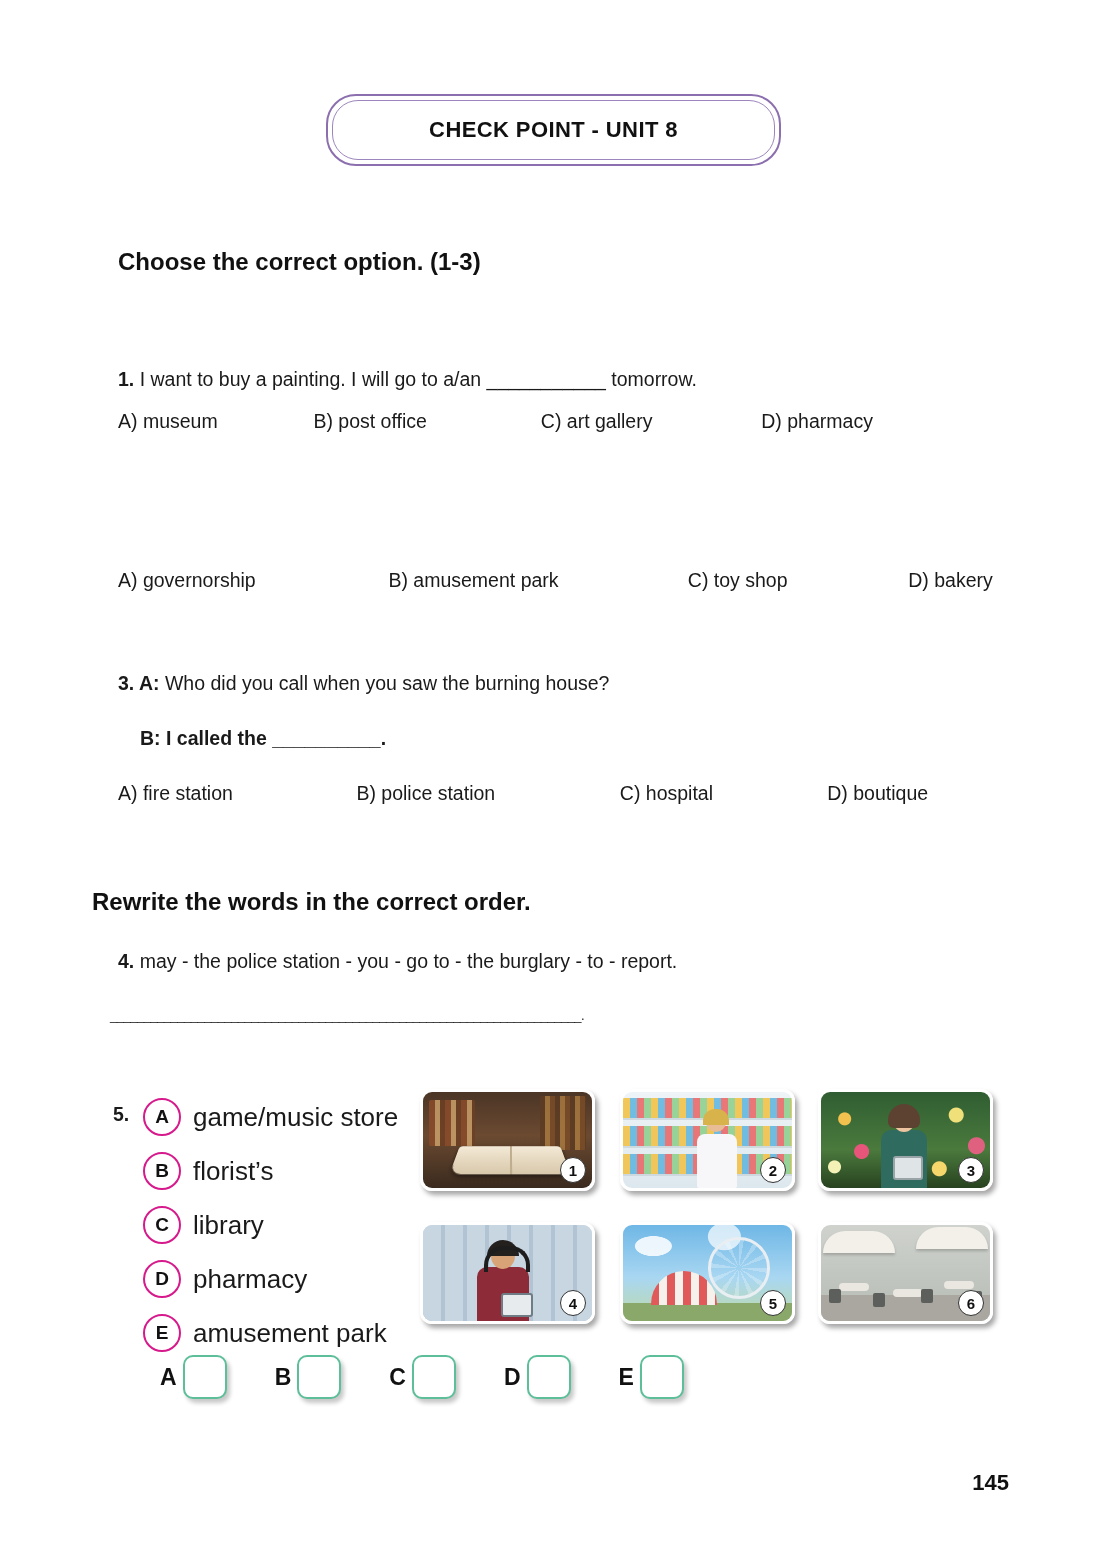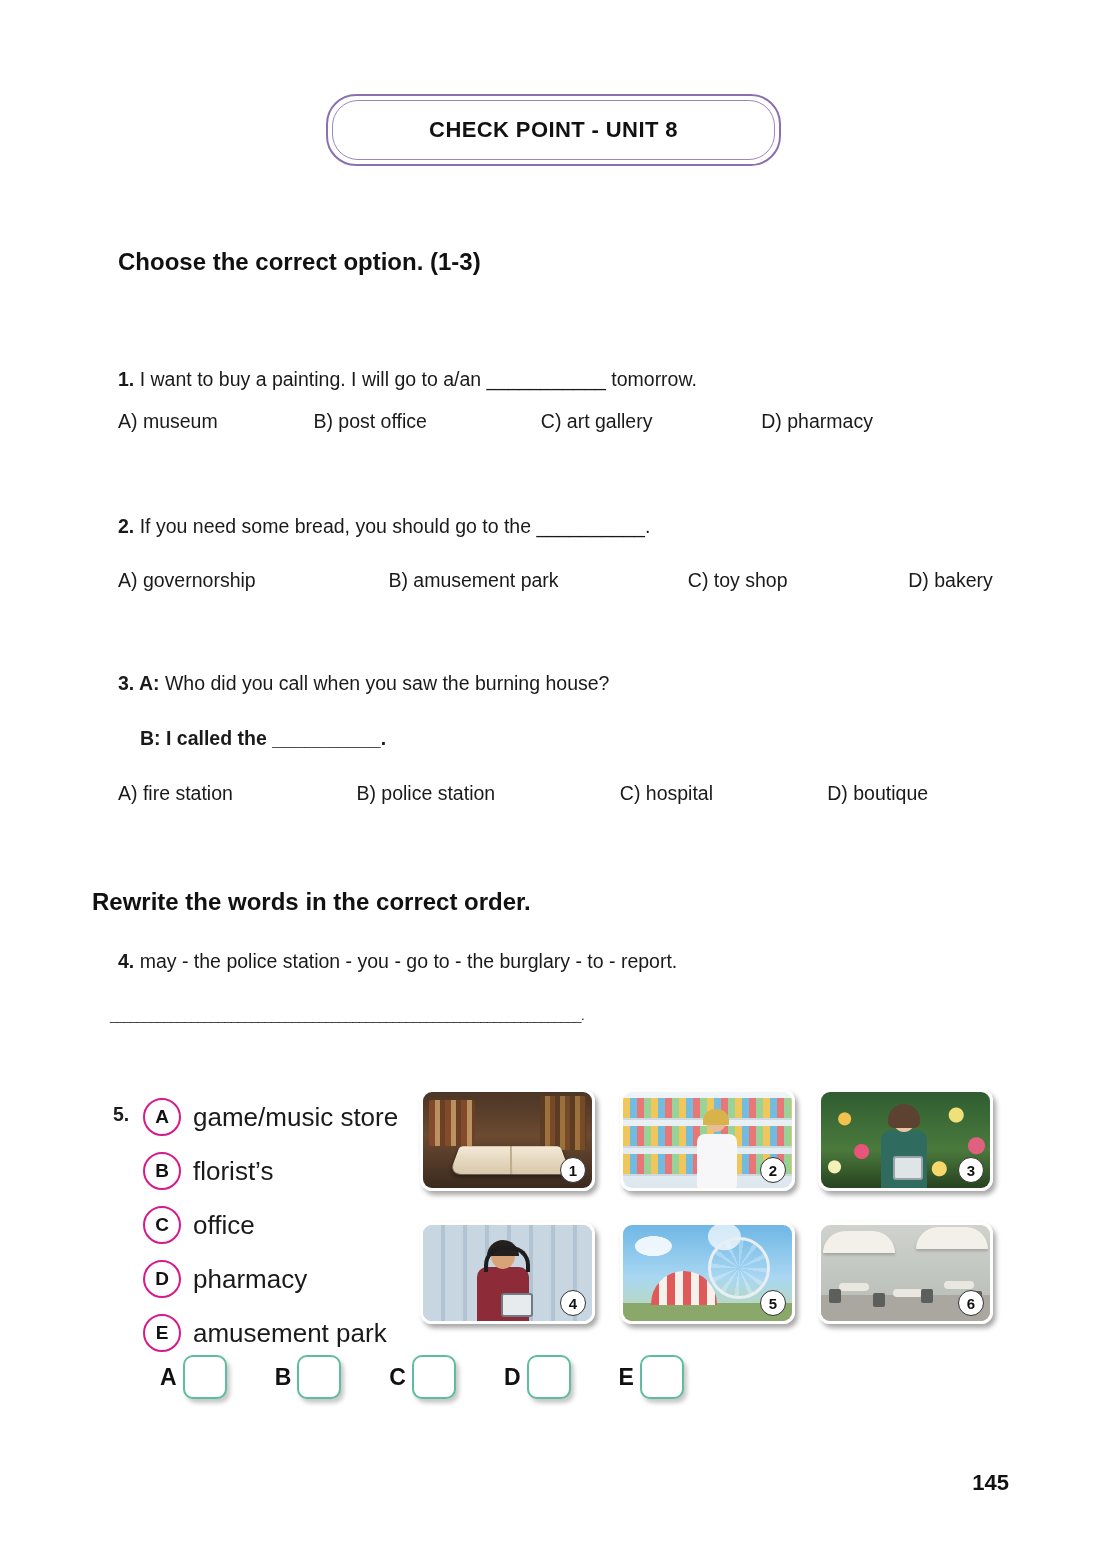--- a/index.html
+++ b/index.html
@@ -316,24 +316,20 @@
     <b>1.</b>
     <span>I want to buy a painting. I will go to a/an ___________ tomorrow.</span>
   </div>
   <div class="opts" style="left:118px; top:410px;">
     <span class="opt" style="width:190px;">A) museum</span>
     <span class="opt" style="width:222px;">B) post office</span>
     <span class="opt" style="width:215px;">C) art gallery</span>
     <span class="opt">D) pharmacy</span>
   </div>
 
-  <div class="qline" style="left:118px; top:515px;">
-    <b>2.</b>
-    <span>If you need some bread, you should go to the __________.</span>
-  </div>
   <div class="opts" style="left:118px; top:569px;">
     <span class="opt" style="width:265px;">A) governorship</span>
     <span class="opt" style="width:294px;">B) amusement park</span>
     <span class="opt" style="width:215px;">C) toy shop</span>
     <span class="opt">D) bakery</span>
   </div>
 
   <div class="qline" style="left:118px; top:672px;">
     <b>3. A:</b>
     <span>Who did you call when you saw the burning house?</span>
@@ -362,21 +358,21 @@
     <div class="match-row">
       <span class="bullet">A</span>
       <span class="match-label">game/music store</span>
     </div>
     <div class="match-row">
       <span class="bullet">B</span>
       <span class="match-label">florist’s</span>
     </div>
     <div class="match-row">
       <span class="bullet">C</span>
-      <span class="match-label">office</span>
+      <span class="match-label">library</span>
     </div>
     <div class="match-row">
       <span class="bullet">D</span>
       <span class="match-label">pharmacy</span>
     </div>
     <div class="match-row">
       <span class="bullet">E</span>
       <span class="match-label">amusement park</span>
     </div>
   </div>

